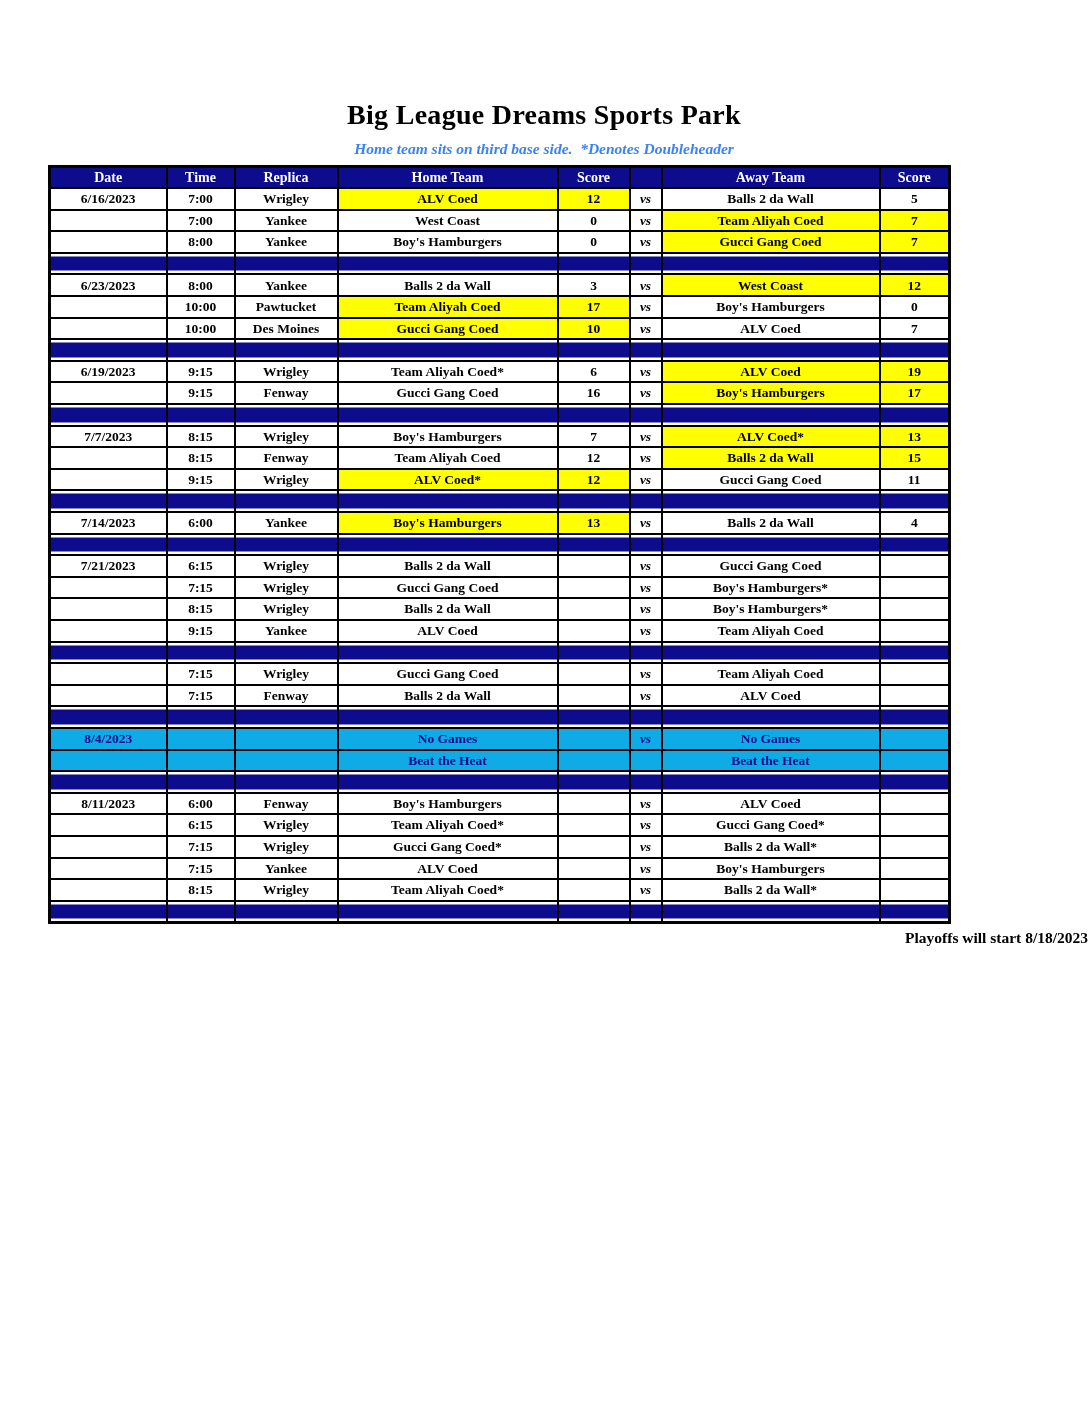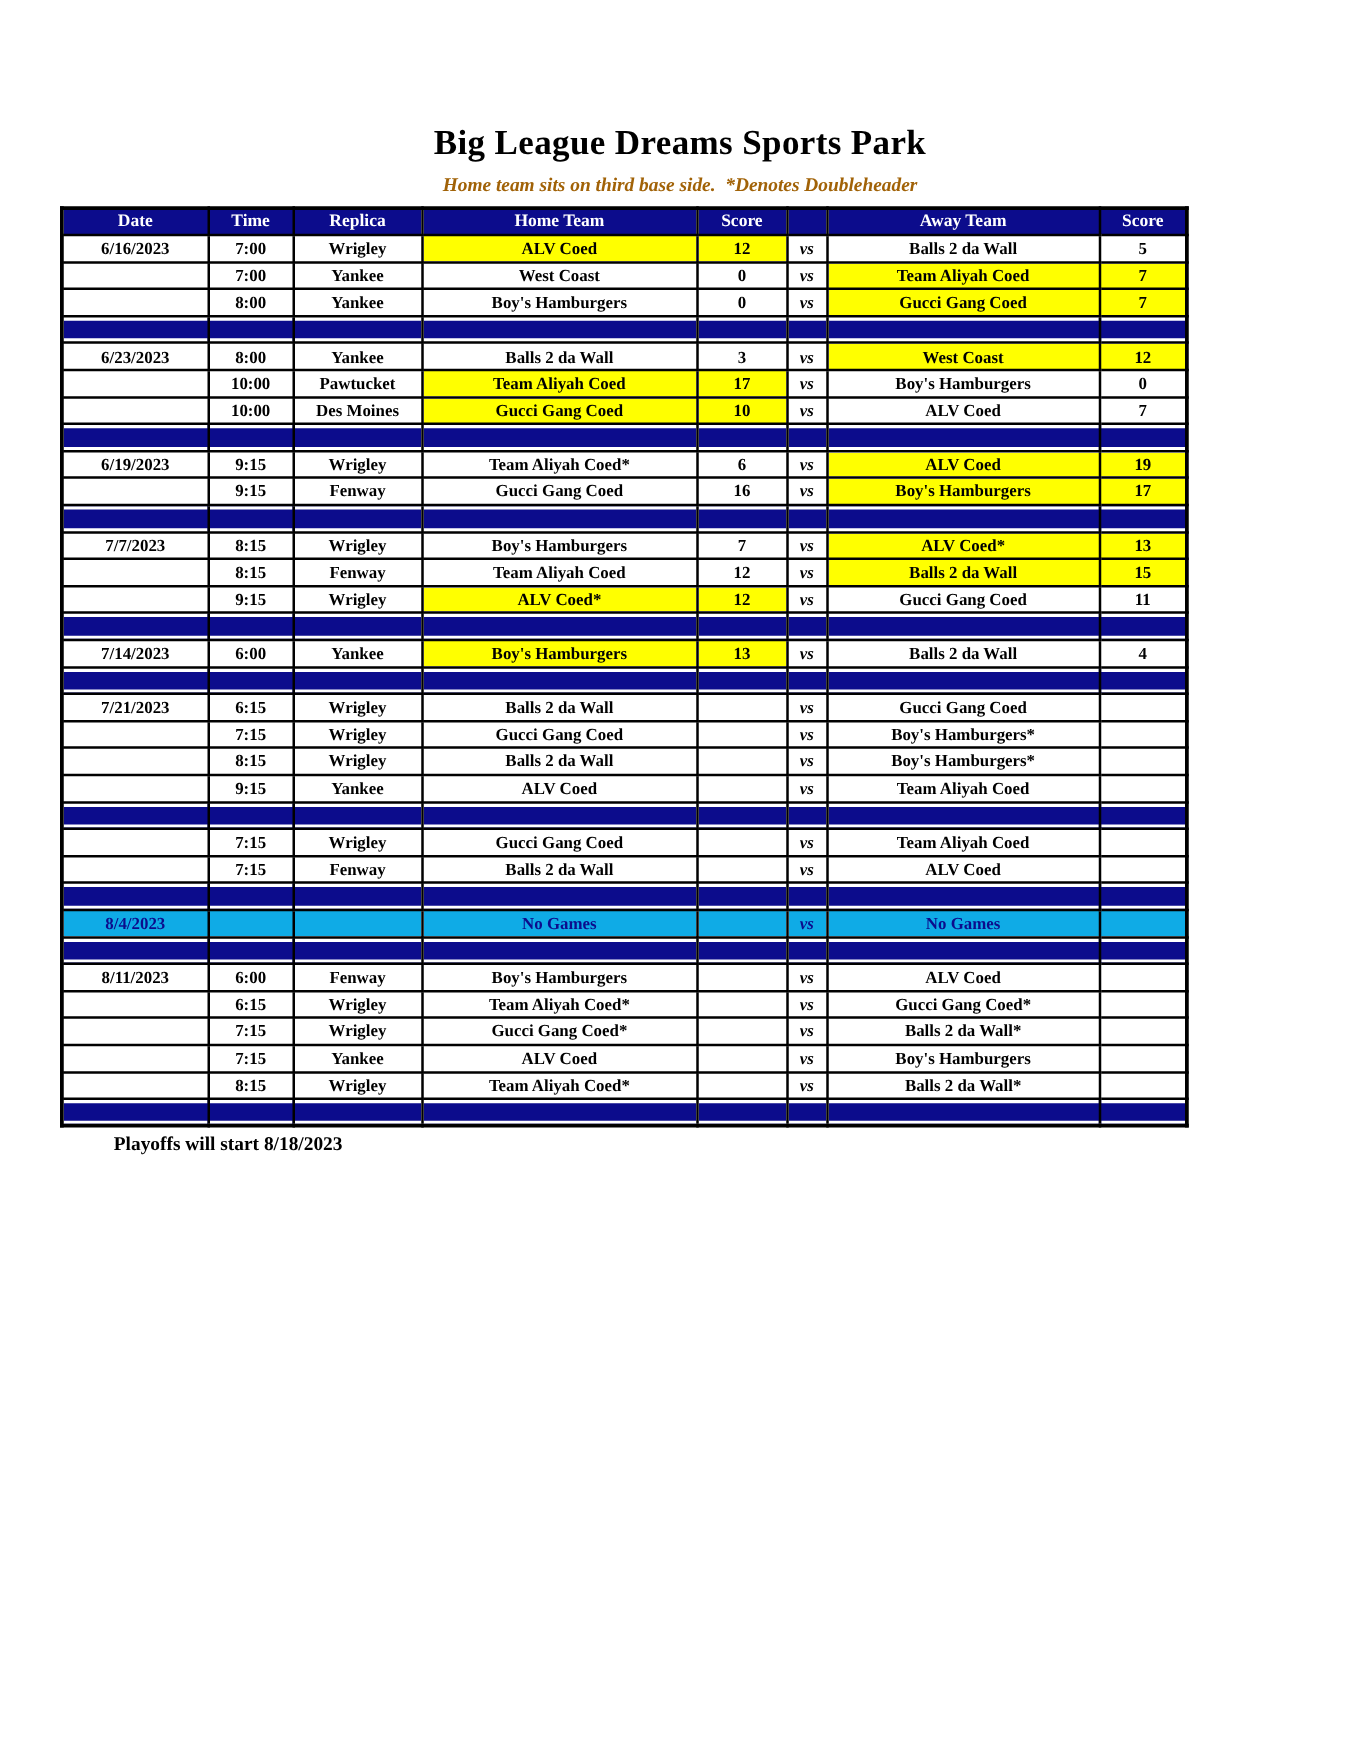--- a/index.html
+++ b/index.html
@@ -26,21 +26,21 @@
   }
   .doc-subtitle {
     font-size: 21px;
     font-weight: bold;
     margin: 7px 0 0 0;
   }
   .doc-note {
     font-size: 15.5px;
     font-weight: bold;
     font-style: italic;
-    color: #a16207;
+    color: #3b82f6;
     margin: 9px 0 7px 0;
     white-space: pre;
   }
   table.schedule {
     border-collapse: collapse;
     table-layout: fixed;
     margin-left: 48px;
     width: 900px;
     border: 3px solid #000000;
     background: #ffffff;
@@ -75,20 +75,21 @@
     font-size: 12.5px;
   }
   td.special {
     background: var(--sky, #0FABE6);
     color: var(--navy, #0C0C8C);
   }
   .footer-note {
     margin: 5px 0 0 91px;
     font-size: 15.5px;
     font-weight: bold;
+    text-align: right;
   }
 </style>
 </head>
 <body>
 
 <div class="doc-header">
   <div class="doc-title">Big League Dreams Sports Park</div>
   <div class="doc-note">Home team sits on third base side.  *Denotes Doubleheader</div>
 </div>
 
@@ -370,20 +371,30 @@
         <td class="special">8/4/2023</td>
         <td class="special"></td>
         <td class="special"></td>
         <td class="special">No Games</td>
         <td class="special"></td>
         <td class="vs special">vs</td>
         <td class="special">No Games</td>
         <td class="special"></td>
       </tr>
       <tr>
+        <td class="special"></td>
+        <td class="special"></td>
+        <td class="special"></td>
+        <td class="special">Beat the Heat</td>
+        <td class="special"></td>
+        <td class="vs special"></td>
+        <td class="special">Beat the Heat</td>
+        <td class="special"></td>
+      </tr>
+      <tr>
         <td class="sep"></td>
         <td class="sep"></td>
         <td class="sep"></td>
         <td class="sep"></td>
         <td class="sep"></td>
         <td class="sep"></td>
         <td class="sep"></td>
         <td class="sep"></td>
       </tr>
       <tr>

